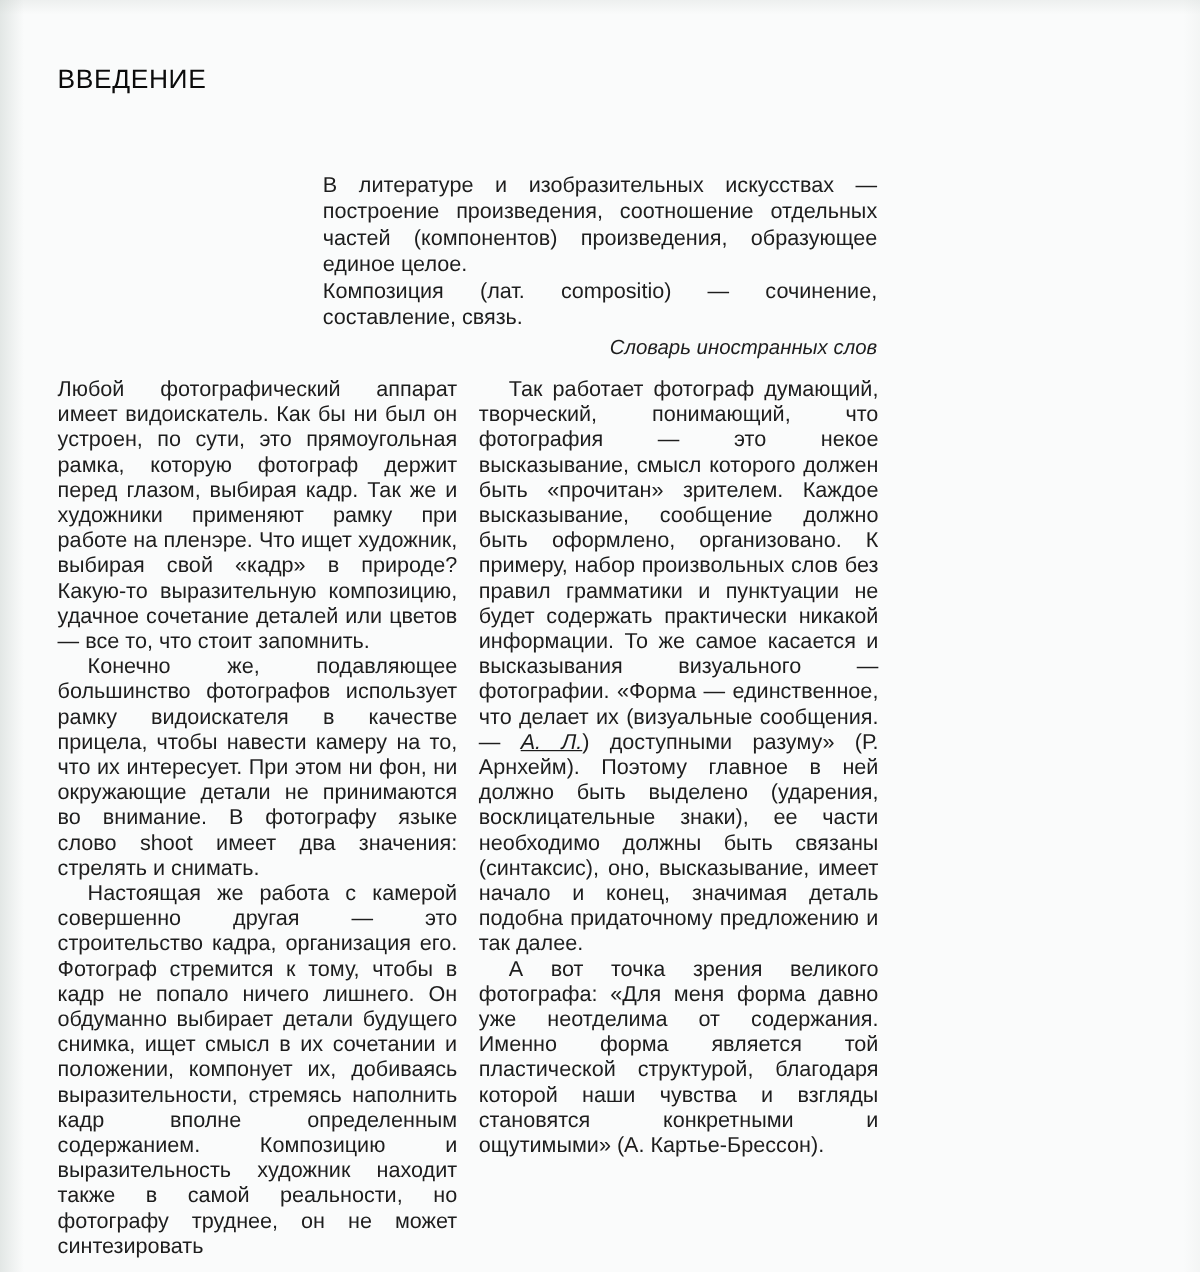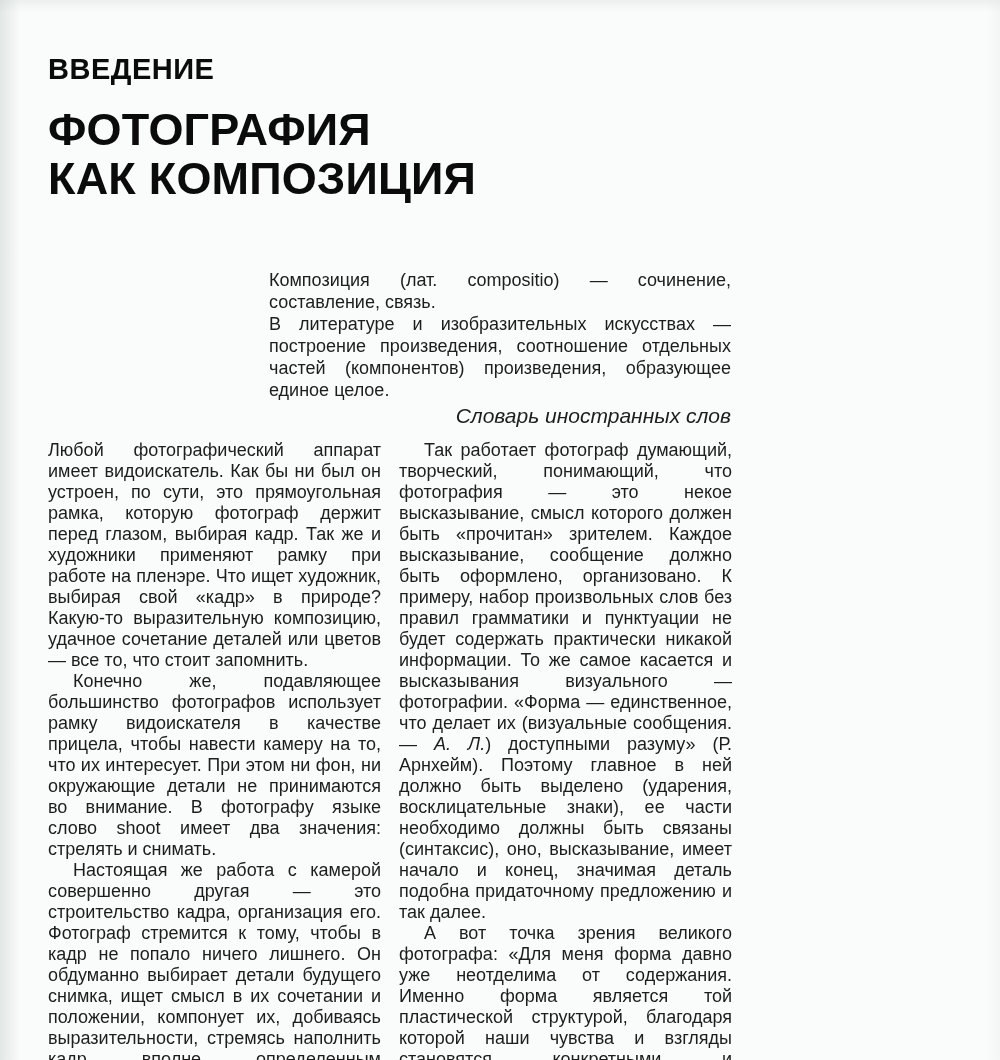--- a/index.html
+++ b/index.html
@@ -22,22 +22,22 @@
     color: #1d1d1d;
   }
   .content {
     margin-left: 48px;
     width: 684px;
   }
   .header {
     padding-top: 55px;
   }
   .kicker {
-    font-size: 29px;
-    font-weight: 700;
+    font-size: 22px;
+    font-weight: 400;
     letter-spacing: 0.5px;
     color: #0b0b0b;
     line-height: 1;
     margin: 0 0 21px 0;
   }
   .title {
     font-size: 45px;
     font-weight: 700;
     letter-spacing: 0.2px;
     color: #0b0b0b;
@@ -52,60 +52,57 @@
     line-height: 22px;
   }
   .epigraph p {
     margin: 0;
     text-align: justify;
   }
   .epigraph-attribution {
     margin-top: 4px;
     text-align: right;
     font-style: italic;
-    font-size: 21px;
+    font-size: 17px;
   }
   .columns {
     margin-top: 13px;
     display: flex;
     gap: 18px;
   }
   .col {
     width: 333px;
     font-size: 18px;
     line-height: 21px;
   }
   .col p {
     margin: 0;
     text-align: justify;
   }
   .col p.indent {
     text-indent: 25px;
   }
   .italic {
     font-style: italic;
+    text-decoration: underline;
   }
 </style>
 </head>
 <body>
 
 <div class="page">
   <div class="content">
 
     <div class="header">
       <div class="kicker">ВВЕДЕНИЕ</div>
-      <h1 class="title">
-        <span>ФОТОГРАФИЯ</span><br>
-        <span>КАК КОМПОЗИЦИЯ</span>
-      </h1>
     </div>
 
     <div class="epigraph">
+      <p>В литературе и изобразительных искусствах — построение произведения, соотношение отдельных частей (компонентов) произведения, образующее единое целое.</p>
       <p>Композиция (лат. compositio) — сочинение, составление, связь.</p>
-      <p>В литературе и изобразительных искусствах — построение произведения, соотношение отдельных частей (компонентов) произведения, образующее единое целое.</p>
       <div class="epigraph-attribution">Словарь иностранных слов</div>
     </div>
 
     <div class="columns">
 
       <div class="col">
         <p>Любой фотографический аппарат имеет видоискатель. Как бы ни был он устроен, по сути, это прямоугольная рамка, которую фотограф держит перед глазом, выбирая кадр. Так же и художники применяют рамку при работе на пленэре. Что ищет художник, выбирая свой «кадр» в природе? Какую-то выразительную композицию, удачное сочетание деталей или цветов — все то, что стоит запомнить.</p>
         <p class="indent">Конечно же, подавляющее большинство фотографов использует рамку видоискателя в качестве прицела, чтобы навести камеру на то, что их интересует. При этом ни фон, ни окружающие детали не принимаются во внимание. В фотографу языке слово shoot имеет два значения: стрелять и снимать.</p>
         <p class="indent">Настоящая же работа с камерой совершенно другая — это строительство кадра, организация его. Фотограф стремится к тому, чтобы в кадр не попало ничего лишнего. Он обдуманно выбирает детали будущего снимка, ищет смысл в их сочетании и положении, компонует их, добиваясь выразительности, стремясь наполнить кадр вполне определенным содержанием. Композицию и выразительность художник находит также в самой реальности, но фотографу труднее, он не может синтезировать</p>
       </div>

